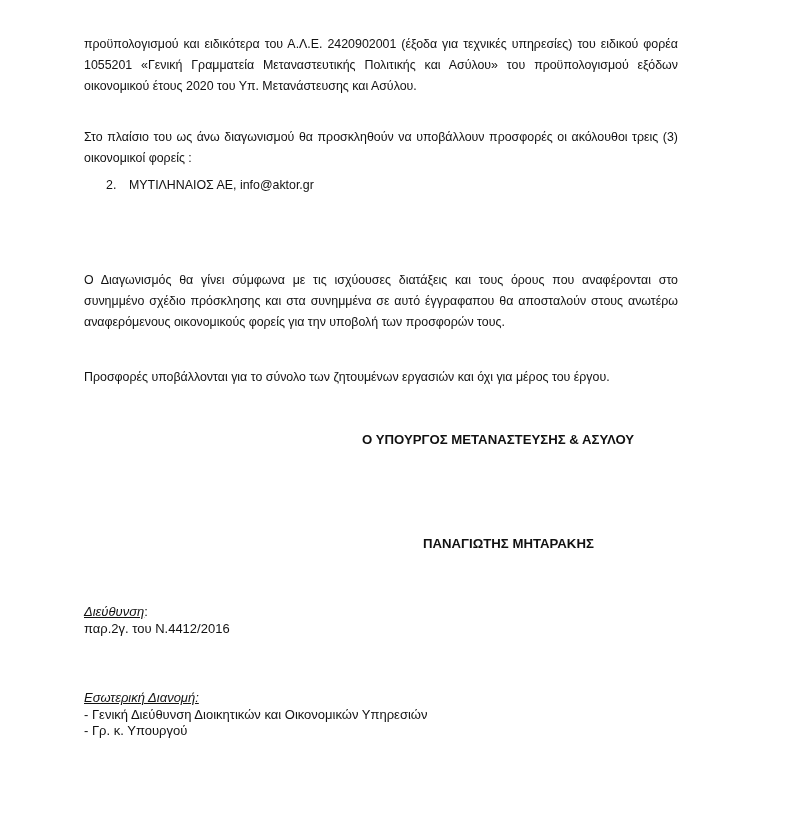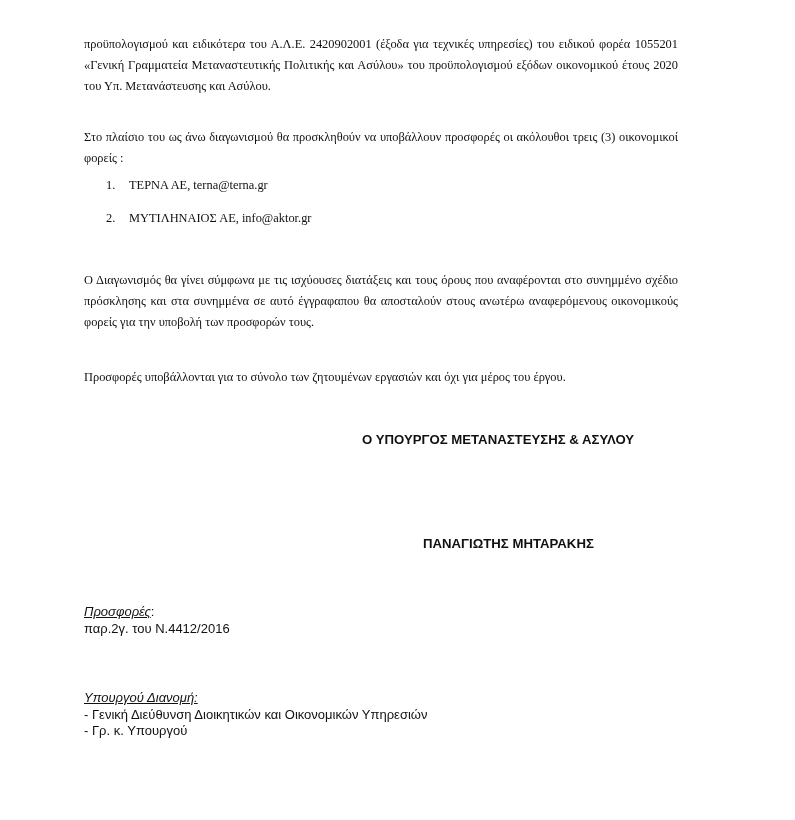--- a/index.html
+++ b/index.html
@@ -1,47 +1,46 @@
 <!DOCTYPE html>
 <html><head>
 <meta charset="utf-8">
 <style>
   html, body { margin: 0; padding: 0; background: #ffffff; }
   body { width: 795px; height: 820px; position: relative; overflow: hidden; color: #111; }
-  .t { font-family: Liberation Serif, serif; font-size: 12.4px; line-height: 21px; }
+  .t { font-family: Liberation Sans, sans-serif; font-size: 12.4px; line-height: 21px; }
   .just { text-align: justify; text-align-last: left; }
   .p { position: absolute; left: 84px; width: 594px; margin: 0; }
   .list { position: absolute; left: 106px; margin: 0; padding: 0; list-style: none; }
   .list li { height: 21px; margin-bottom: 11.5px; }
   .list .num { display: inline-block; width: 23px; }
   .sig { position: absolute; font-family: "Liberation Sans", sans-serif; font-weight: bold; font-size: 13.2px; }
   .a { position: absolute; left: 84px; font-family: "Liberation Sans", sans-serif; font-size: 13px; line-height: 16.5px; }
   .u { text-decoration: underline; font-style: italic; }
 </style>
 </head>
 <body>
 
 <p class="p t just" style="top:34px;">προϋπολογισμού και ειδικότερα του Α.Λ.Ε. 2420902001 (έξοδα για τεχνικές υπηρεσίες) του ειδικού φορέα 1055201 «Γενική Γραμματεία Μεταναστευτικής Πολιτικής και Ασύλου» του προϋπολογισμού εξόδων οικονομικού έτους 2020 του Υπ. Μετανάστευσης και Ασύλου.</p>
 
 <p class="p t just" style="top:127px;">Στο πλαίσιο του ως άνω διαγωνισμού θα προσκληθούν να υποβάλλουν προσφορές οι ακόλουθοι τρεις (3) οικονομικοί φορείς :</p>
 
 <ol class="list t" style="top:175px;">
-  <li><span class="num">1.</span><span>ΤΕΡΝΑ ΑΕ, terna@terna.gr</span></li>
   <li><span class="num">2.</span><span>ΜΥΤΙΛΗΝΑΙΟΣ ΑΕ, info@aktor.gr</span></li>
 </ol>
 
 <p class="p t just" style="top:270px;">Ο Διαγωνισμός θα γίνει σύμφωνα με τις ισχύουσες διατάξεις και τους όρους που αναφέρονται στο συνημμένο σχέδιο πρόσκλησης και στα συνημμένα σε αυτό έγγραφαπου θα αποσταλούν στους ανωτέρω αναφερόμενους οικονομικούς φορείς για την υποβολή των προσφορών τους.</p>
 
 <p class="p t just" style="top:367px;">Προσφορές υποβάλλονται για το σύνολο των ζητουμένων εργασιών και όχι για μέρος του έργου.</p>
 
 <div class="sig" style="left:362px; top:432px;">Ο ΥΠΟΥΡΓΟΣ ΜΕΤΑΝΑΣΤΕΥΣΗΣ &amp; ΑΣΥΛΟΥ</div>
 <div class="sig" style="left:423px; top:536px;">ΠΑΝΑΓΙΩΤΗΣ ΜΗΤΑΡΑΚΗΣ</div>
 
 <div class="a" style="top:604px;">
-  <div><span class="u">Προσφορές</span><span>:</span></div>
+  <div><span class="u">Διεύθυνση</span><span>:</span></div>
   <div>παρ.2γ. του Ν.4412/2016</div>
 </div>
 
 <div class="a" style="top:690px;">
-  <div class="u">Υπουργού Διανομή:</div>
+  <div class="u">Εσωτερική Διανομή:</div>
   <div>- Γενική Διεύθυνση Διοικητικών και Οικονομικών Υπηρεσιών</div>
   <div>- Γρ. κ. Υπουργού</div>
 </div>
 
 </body></html>

